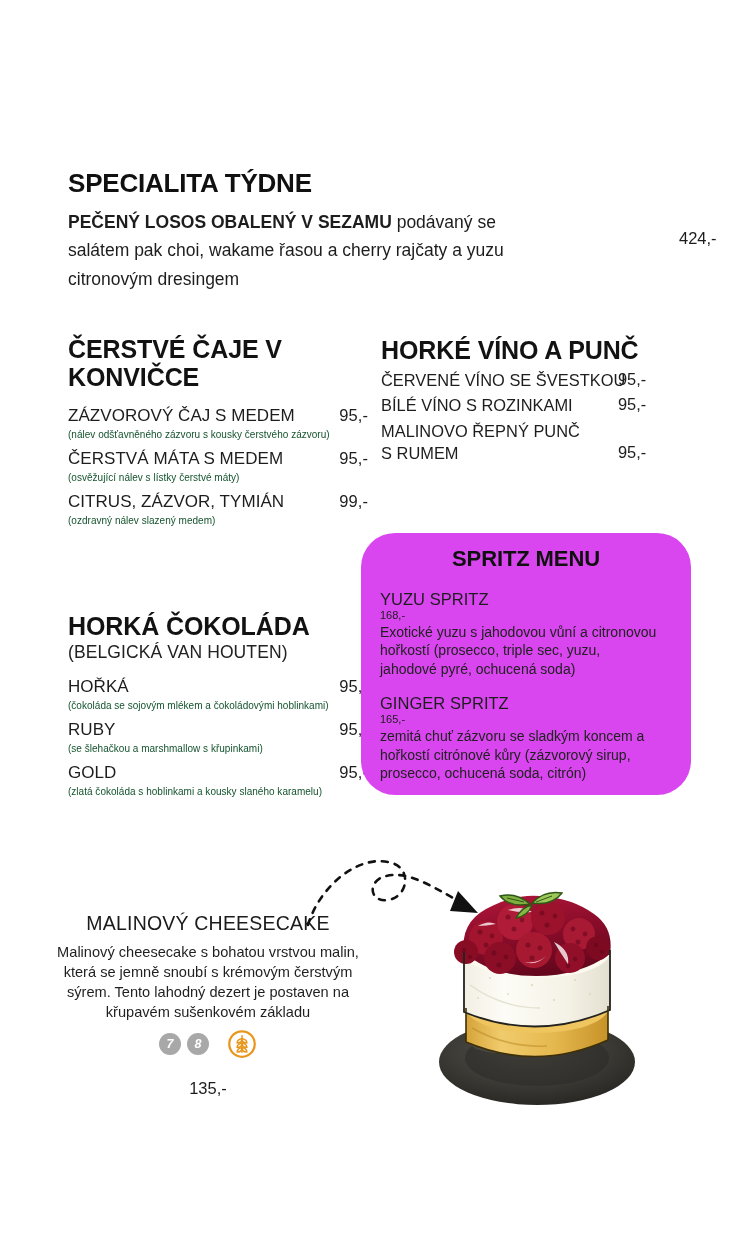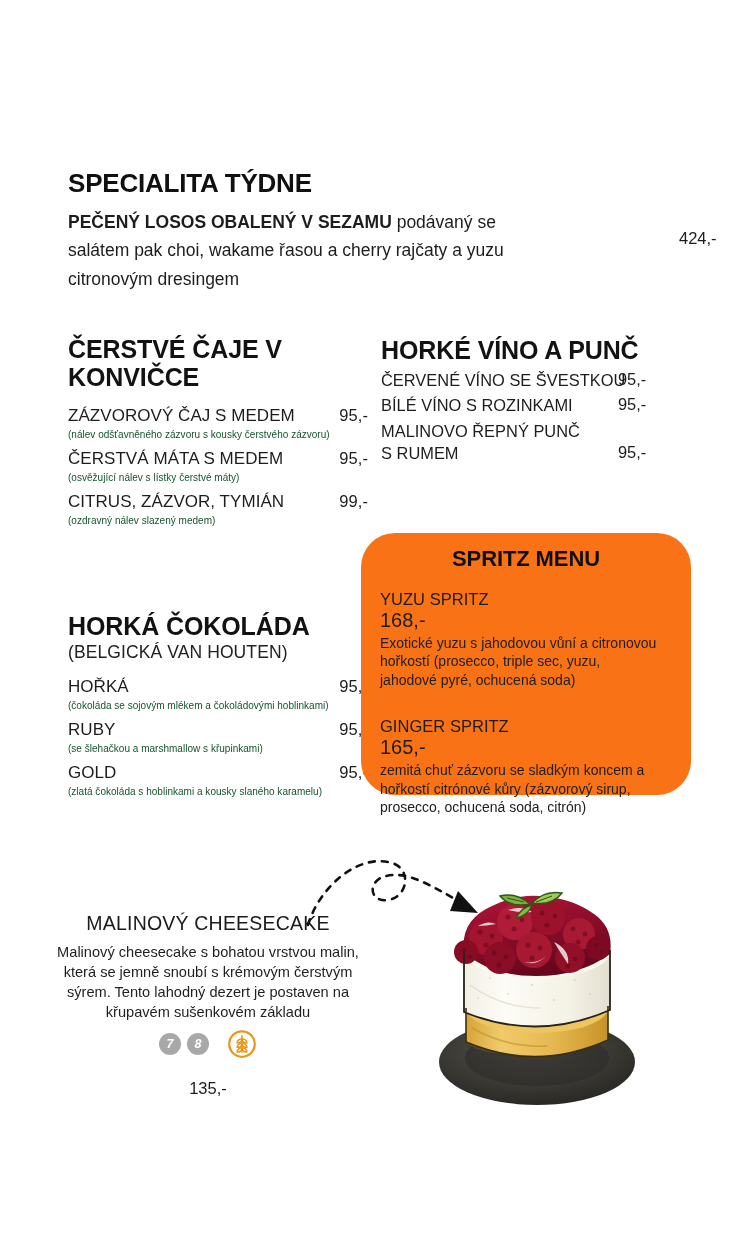--- a/index.html
+++ b/index.html
@@ -134,21 +134,21 @@
   
   #choc-heading { top: 612px; }
   #choc-list { top: 676px; }
 
   
   #spritz-card {
     left: 361px;
     top: 533px;
     width: 330px;
     height: 262px;
-    background: #f97316;
+    background: #d946ef;
     border-radius: 34px;
   }
   #spritz-title {
     position: absolute;
     left: 0; right: 0;
     top: 13px;
     text-align: center;
     font-weight: 700;
     font-size: 22px;
     letter-spacing: -0.1px;
@@ -165,31 +165,31 @@
     justify-content: space-between;
     align-items: baseline;
     flex-direction: column;
   }
   #spritz-items .sp-name {
     font-size: 16.5px;
     color: #1d1d1d;
     letter-spacing: .03px;
   }
   #spritz-items .sp-price {
-    font-size: 20px;
+    font-size: 11px;
     color: #1d1d1d;
   }
   #spritz-items .sp-desc {
     font-size: 14px;
     line-height: 1.32;
     color: #212121;
     margin-top: 2px;
     max-width: 278px;
   }
-  #spritz-items .sp-entry + .sp-entry { margin-top: 28px; }
+  #spritz-items .sp-entry + .sp-entry { margin-top: 16px; }
 
   
   #dessert {
     position: absolute;
     left: 48px;
     top: 912px;
     width: 320px;
     text-align: center;
   }
   #dessert-title {

